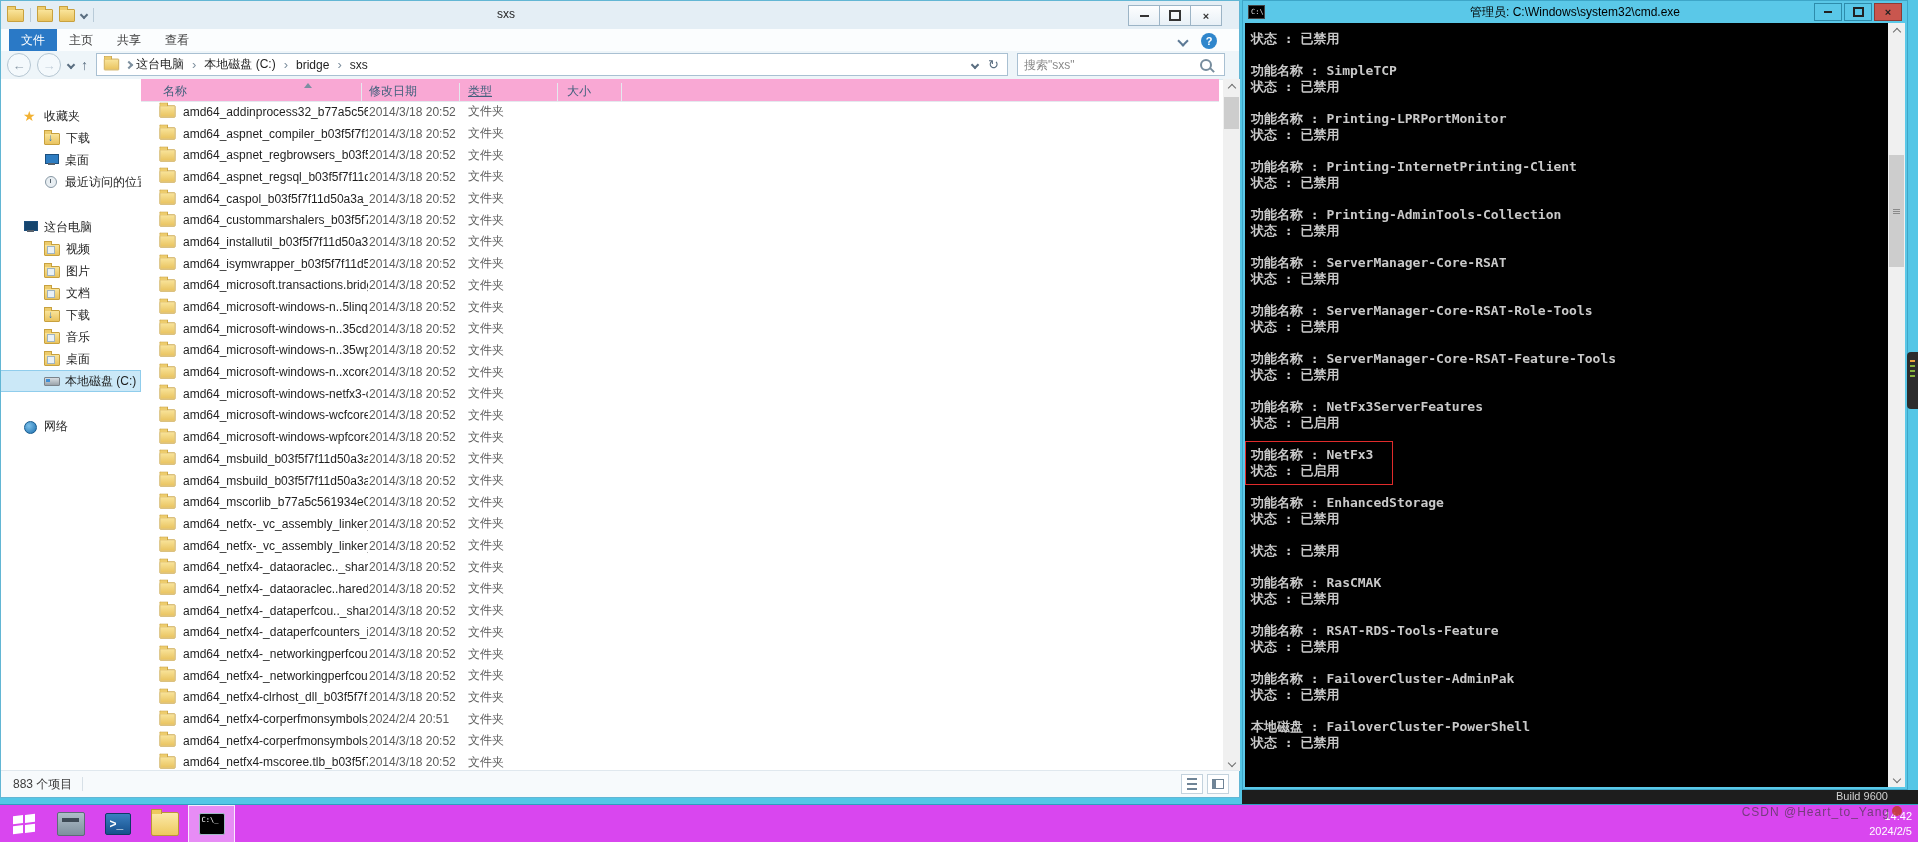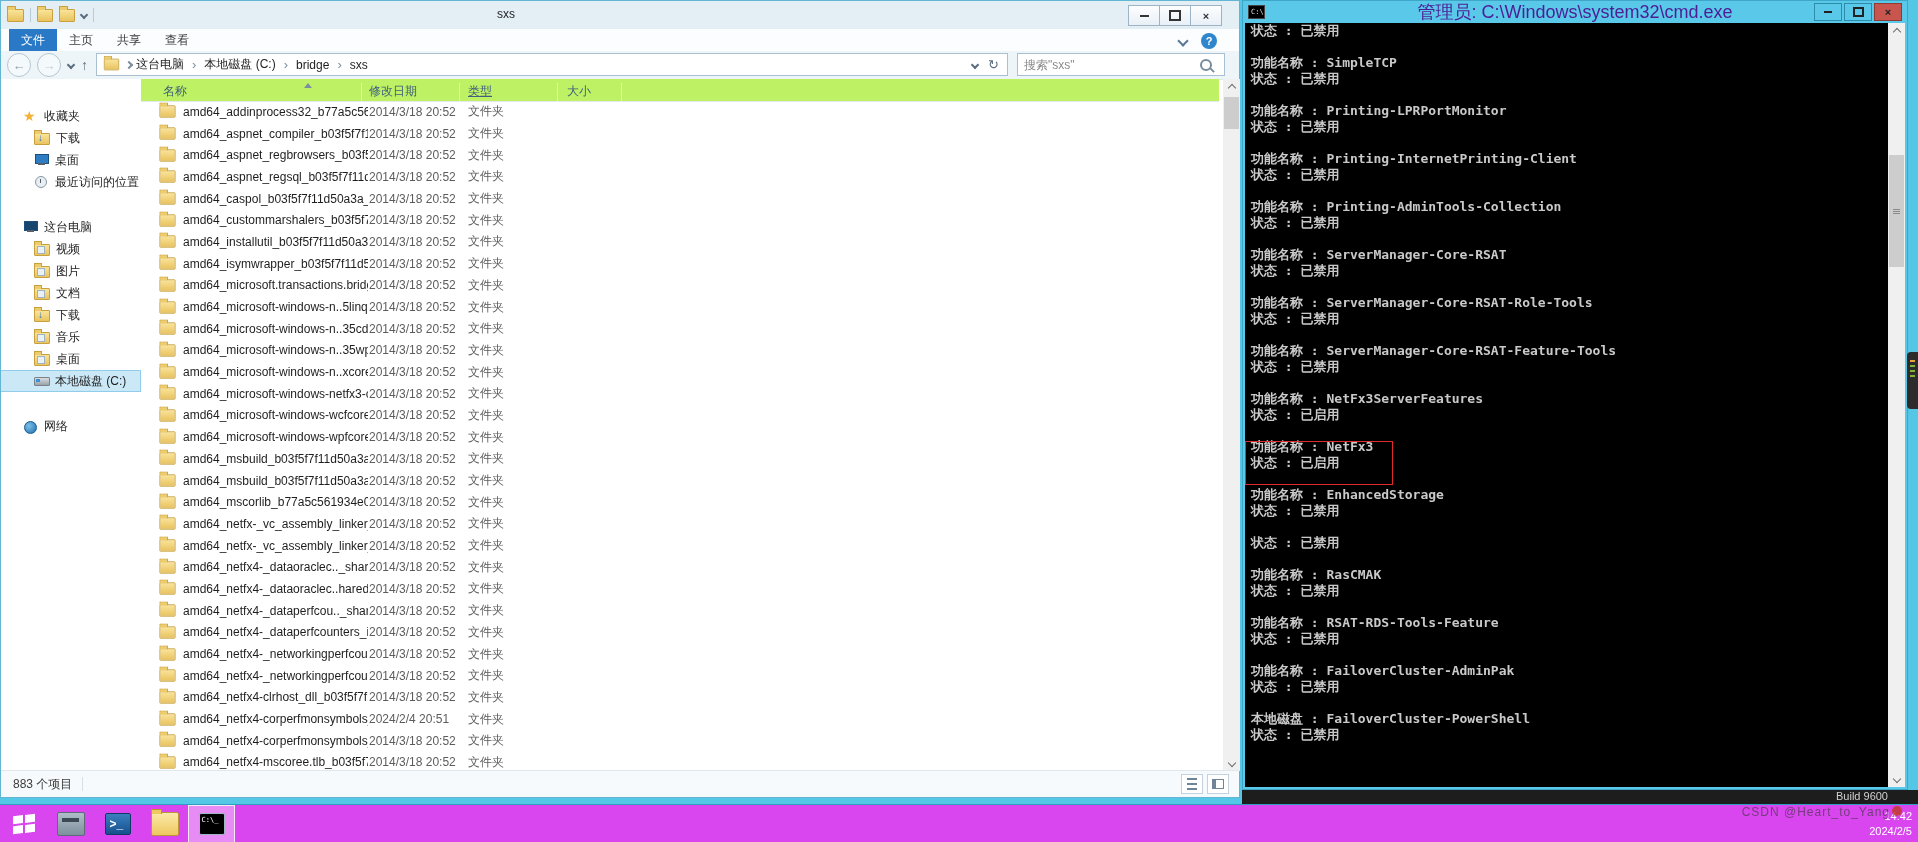--- a/index.html
+++ b/index.html
@@ -42,42 +42,42 @@
   .crumb:last-child::after{content:""}
   .addr-icons{margin-left:auto;display:flex;align-items:center;gap:10px;padding-right:8px;color:#5a6e80}
   .searchbox{left:1016px;top:2px;width:208px;height:23px;background:#fff;border:1px solid #a9c0d2;box-sizing:border-box;display:flex;align-items:center}
   .searchbox input{border:none;outline:none;flex:1;font-family:inherit;font-size:12px;color:#333;padding:0 6px;background:transparent}
   .searchbox input::placeholder{color:#8a8a8a}
   .mag{width:8px;height:8px;border:2px solid #76club;border:2px solid #768c9d;border-radius:50%;position:relative;margin-right:12px;flex:none}
   .mag::after{content:"";position:absolute;width:6px;height:2px;background:#768c9d;transform:rotate(45deg);left:7px;top:8px}
   
   #exp-side{left:0;top:78px;width:140px;bottom:26px;background:#fff;padding-top:26px;box-sizing:border-box}
   .snode{height:22px;display:flex;align-items:center;gap:6px;padding-left:22px;color:#1e1e1e;white-space:nowrap;box-sizing:border-box}
-  .snode.lvl1{padding-left:33px}
+  .snode.lvl1{padding-left:43px}
   .snode.gap{margin-top:23px}
   .snode.selected{background:#cbe8f7;border:1px solid #90cdec;border-left:none;height:22px}
   .nico{width:15px;height:12px;display:inline-block;position:relative;flex:none}
   .ic-star{font-size:14px;color:#f2b234;line-height:12px;width:15px}
   .ic-star::before{content:"★"}
   .ic-desktop::before,.ic-computer::before{content:"";position:absolute;left:1px;top:0;width:12px;height:8px;background:#2e7dc2;border:1px solid #1c4f7e}
   .ic-desktop::after,.ic-computer::after{content:"";position:absolute;left:4px;top:9px;width:7px;height:2px;background:#58616b}
   .ic-computer::before{background:#16456e}
   .ic-recent::before{content:"";position:absolute;left:1px;top:0;width:10px;height:10px;border:1px solid #8898a5;border-radius:50%;background:#e8eef2}
   .ic-recent::after{content:"";position:absolute;left:6px;top:3px;width:1px;height:4px;background:#55606a}
   .ic-disk::before{content:"";position:absolute;left:0;top:2px;width:14px;height:7px;background:linear-gradient(#d8dde1,#9aa2a9);border:1px solid #7b838a;border-radius:1px}
   .ic-disk::after{content:"";position:absolute;left:2px;top:4px;width:4px;height:3px;background:#3f8fd6}
   .ic-network::before{content:"";position:absolute;left:1px;top:1px;width:11px;height:11px;border-radius:50%;background:radial-gradient(circle at 35% 35%,#7cc0ea,#1d6fae);border:1px solid #155a8e}
   .ic-fold{background:linear-gradient(#f9e49a,#e9c35f);border:1px solid #c8a13e;border-radius:1px;height:10px;width:14px;top:1px}
   .ic-fold::before{content:"";position:absolute;left:-1px;top:-4px;width:6px;height:3px;background:#edcc6d;border:1px solid #c8a13e;border-bottom:none}
   .ic-folder-download::after{content:"↓";position:absolute;left:3px;top:-2px;color:#1d6fd0;font-weight:bold;font-size:10px}
   .ic-folder-video::after,.ic-folder-pictures::after,.ic-folder-documents::after,.ic-folder-music::after,.ic-folder-desktop::after{
      content:"";position:absolute;left:2px;top:1px;width:6px;height:6px;background:#e9f1f7;border:1px solid #9fb3c2}
   
   #exp-list{left:140px;top:78px;right:20px;bottom:26px;background:#fff;overflow:hidden}
-  .lhead{position:absolute;left:0;top:0;right:0;height:22px;border-bottom:1px solid #e4e9ee;color:#40607c;background:#bef264}
+  .lhead{position:absolute;left:0;top:0;right:0;height:22px;border-bottom:1px solid #e4e9ee;color:#40607c;background:#f9a8d4}
   .lhead span{position:absolute;top:4px}
   .h-sep{position:absolute;top:2px;width:1px;height:18px;background:#e4e9ee}
   .tri-up{position:absolute;left:163px;top:0;width:0;height:0;border-left:4px solid transparent;border-right:4px solid transparent;border-bottom:5px solid #7b8fa1}
   #rows{position:absolute;left:0;top:22px;right:0;bottom:0}
   .frow{height:21.7px;display:flex;align-items:center;position:relative}
   .frow .fico{margin-left:18px;transform:scale(.95)}
   .f-name{margin-left:7px;width:185px;white-space:nowrap;overflow:hidden;color:#1e1e1e}
   .f-date{position:absolute;left:228px;color:#5c5c5c}
   .f-type{position:absolute;left:327px;color:#5c5c5c}
   
@@ -91,27 +91,27 @@
   #exp-status .txt{margin-left:12px;color:#3c3c3c}
   #exp-status .vsep{width:1px;height:14px;background:#d7e0e7;margin-left:10px}
   .viewbtns{margin-left:auto;margin-right:10px;display:flex;gap:4px}
   .viewbtn{width:20px;height:18px;border:1px solid #c3d2dd;background:#fff;display:flex;align-items:center;justify-content:center}
   .vb-list{width:10px;height:8px;border-top:2px solid #6f8496;border-bottom:2px solid #6f8496;background:linear-gradient(#fff 3px,#6f8496 3px,#6f8496 5px,#fff 5px)}
   .vb-thumb{width:10px;height:8px;border:1px solid #6f8496;background:linear-gradient(90deg,#6f8496 3px,#fff 3px)}
   
   #cmd{left:1242px;top:0;width:666px;height:790px;background:#5ac8e8;border:1px solid #3ea6c8;box-sizing:border-box}
   #cmd-title{left:0;top:0;right:0;height:22px;display:flex;align-items:center}
   .cmd-ico{width:17px;height:14px;background:#000;border:1px solid #444;margin-left:5px;color:#ddd;font-size:7px;line-height:13px;padding-left:2px;box-sizing:border-box;font-family:"DejaVu Sans Mono",monospace}
-  #cmd-title .t{position:absolute;left:50%;transform:translateX(-50%);color:#4c1d95;font-size:18px;white-space:nowrap}
+  #cmd-title .t{position:absolute;left:50%;transform:translateX(-50%);color:#000000;font-size:12px;white-space:nowrap}
   .cmd-caps{margin-left:auto;display:flex;gap:2px;padding-right:5px}
   .cmd-cap{width:26px;height:16px;border:1px solid #2e8cab;display:flex;align-items:center;justify-content:center;color:#222;font-weight:bold;font-size:11px;background:transparent}
   .cmd-cap .minbar{width:8px;height:2px;background:#222}
   .cmd-cap .maxbox{width:7px;height:6px;border:2px solid #222}
   .cmd-cap.close{background:#c9564e;border-color:#8f3a34}
-  #cmd-body{left:2px;top:22px;right:19px;bottom:2px;background:#000;overflow:hidden;padding:0 0 0 6px;box-sizing:border-box}
+  #cmd-body{left:2px;top:22px;right:19px;bottom:2px;background:#000;overflow:hidden;padding:8px 0 0 6px;box-sizing:border-box}
   .cline{height:16px;white-space:pre;color:#c9c9c9;font-family:"DejaVu Sans Mono",monospace;font-size:13px;font-weight:bold;line-height:16px}
   #netfx-box{left:2px;width:148px;border:1px solid #e02b2b;box-sizing:border-box;pointer-events:none}
   #cmd-scroll{right:2px;top:22px;bottom:2px}
   #cmd-scroll .sthumb{display:flex;align-items:center;justify-content:center;flex-direction:column;gap:1px}
   .grip{width:7px;height:1px;background:#8a8a8a}
   
   #buildstrip{left:1242px;top:790px;width:676px;height:14px;background:#1d1d1d;color:#d0d0d0;overflow:hidden}
   #buildstrip .bt{position:absolute;left:594px;top:0px;font-size:11px}
   #edgepill{right:0;top:352px;width:11px;height:57px;background:#2c2c2c;border-radius:4px 0 0 4px;display:flex;flex-direction:column;align-items:center;gap:3px;padding-top:8px;box-sizing:border-box}
   .dash{width:5px;height:2px}

